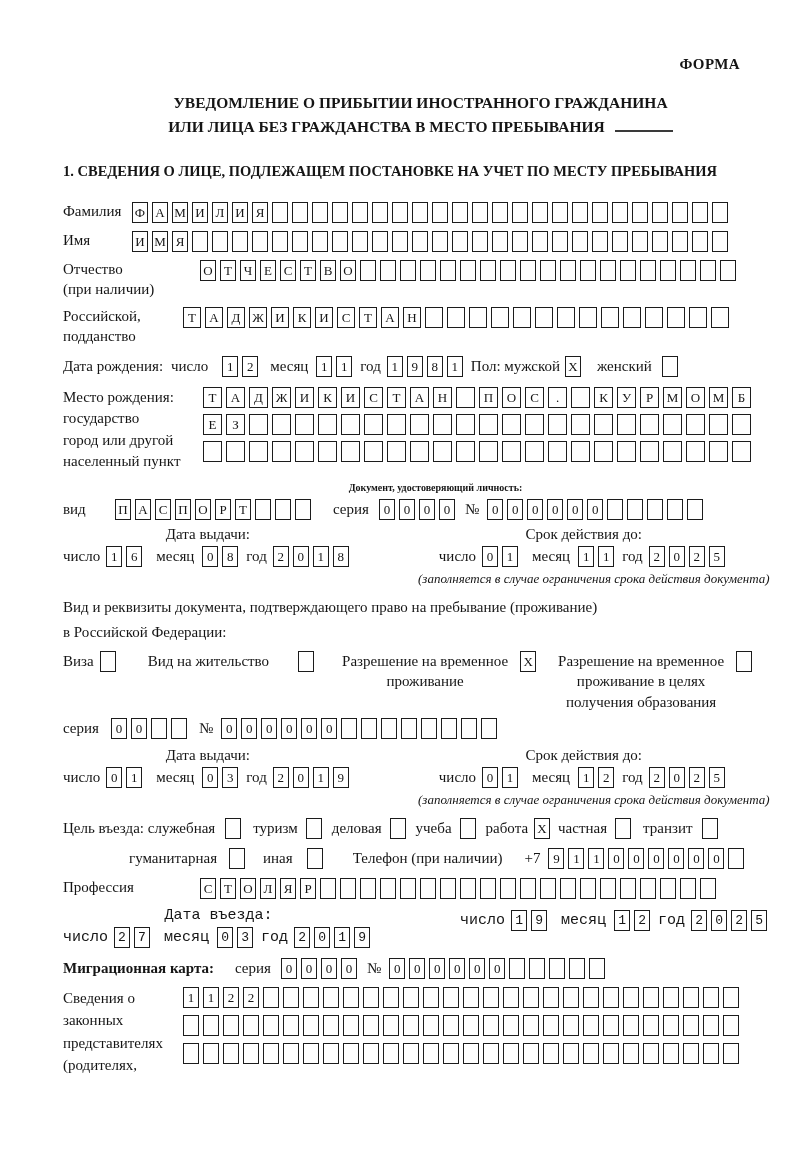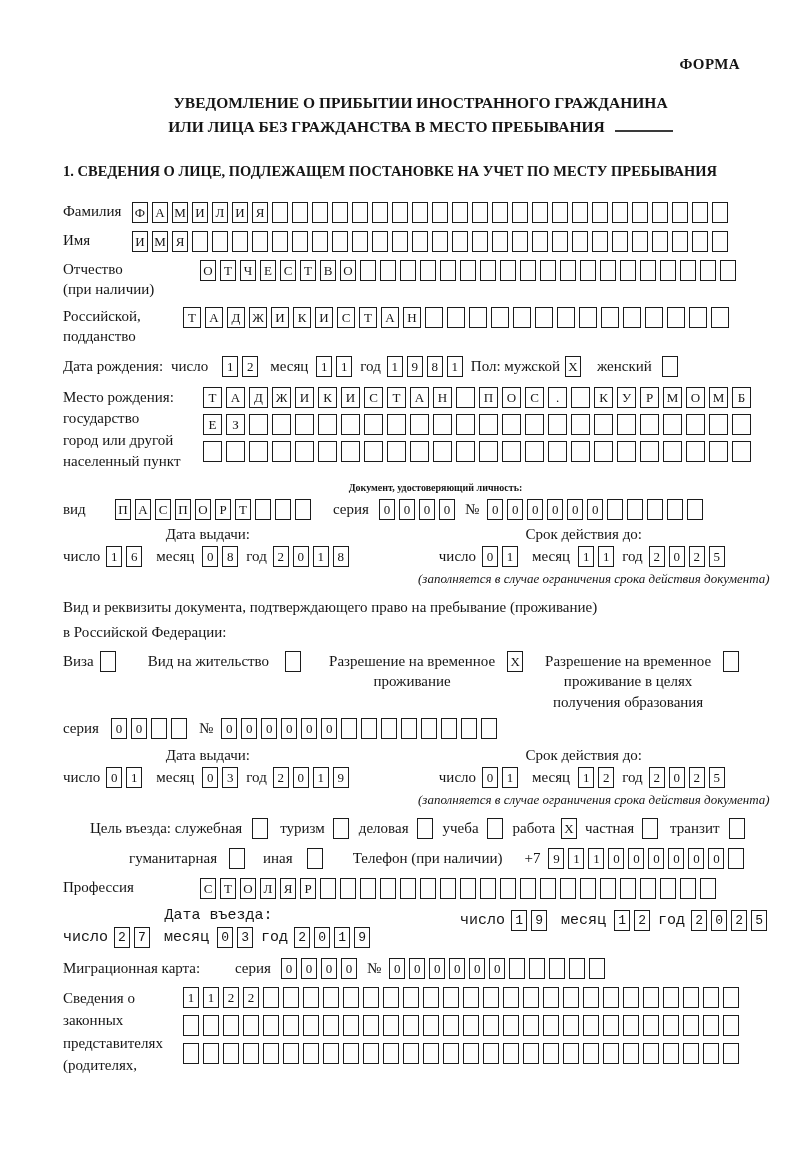--- a/index.html
+++ b/index.html
@@ -391,21 +391,21 @@
   <div class="t" style="margin-top:12px;">Вид и реквизиты документа, подтверждающего право на пребывание (проживание)</div>
   <div class="t" style="margin-top:8px;">в Российской Федерации:</div>
 
   <div class="row" style="margin-top:10px;">
     <span class="inline">
       <span class="t" style="margin-right:6px;">Виза</span>
       <span class="cells">
           <span class="cell"></span>
         </span>
     </span>
-    <span class="inline" style="margin-left:28px;">
+    <span class="inline" style="margin-left:28px;gap:13px;">
       <span class="t" style="margin-right:16px;">Вид на жительство</span>
       <span class="cells">
           <span class="cell"></span>
         </span>
     </span>
     <span style="display:flex;margin-left:24px;">
       <span class="ctr">
         <div>Разрешение на временное</div>
         <div>проживание</div>
       </span>
@@ -494,21 +494,21 @@
             <span class="cell">0</span>
             <span class="cell">2</span>
             <span class="cell">5</span>
           </span>
       </div>
     </div>
   </div>
   <div class="note" style="margin:4px 0 0 355px;">(заполняется в случае ограничения срока действия документа)</div>
 
   <div class="row inline" style="margin-top:10px;align-items:center;">
-    <span class="t" style="margin-right:10px;margin-left:27px;">Цель въезда: служебная</span>
+    <span class="t" style="margin-right:10px;">Цель въезда: служебная</span>
     <span class="cells">
         <span class="cell"></span>
       </span>
     <span class="t" style="margin:0 8px 0 8px;">туризм</span>
     <span class="cells">
         <span class="cell"></span>
       </span>
     <span class="t" style="margin:0 8px 0 6px;">деловая</span>
     <span class="cells">
         <span class="cell"></span>
@@ -628,21 +628,21 @@
             <span class="cell">2</span>
             <span class="cell">0</span>
             <span class="cell">2</span>
             <span class="cell">5</span>
           </span>
       </div>
     </div>
   </div>
 
   <div class="row inline" style="margin-top:10px;align-items:center;">
-    <span class="t" style="width:172px;">Миграционная карта:</span>
+    <span class="t" style="width:172px;font-weight:bold;">Миграционная карта:</span>
     <span class="t" style="margin-right:10px;">серия</span>
     <span class="cells">
         <span class="cell">0</span>
         <span class="cell">0</span>
         <span class="cell">0</span>
         <span class="cell">0</span>
       </span>
     <span class="t" style="margin:0 8px 0 6px;">№</span>
     <span class="cells">
         <span class="cell">0</span>

